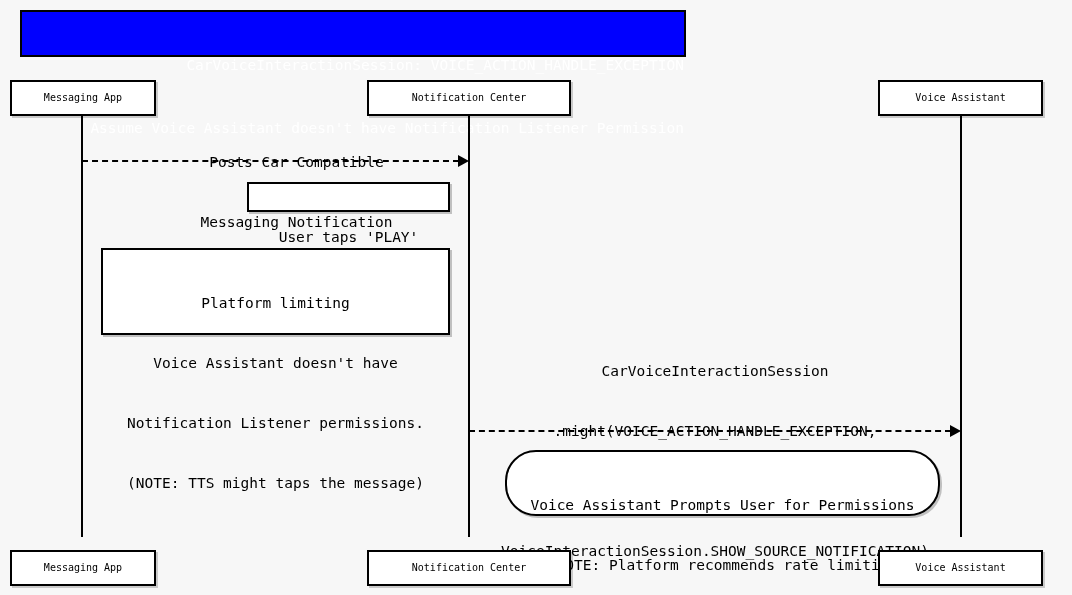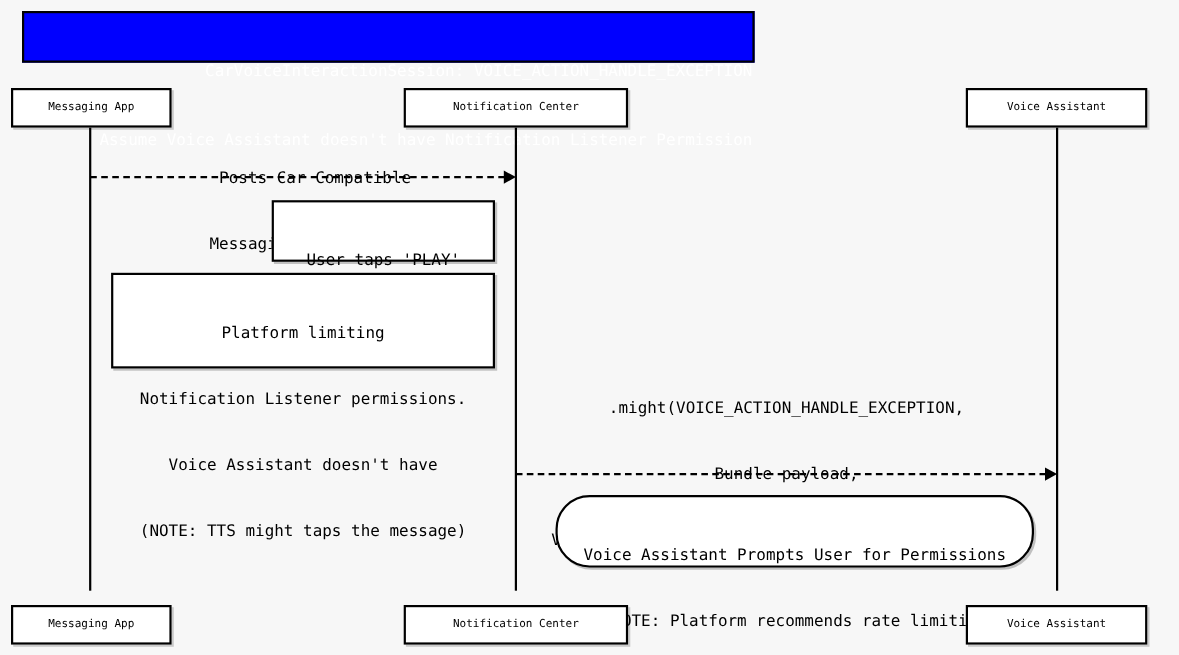--- a/index.html
+++ b/index.html
@@ -118,40 +118,41 @@
   <div class="participant" style="left:10px;  top:68px; width:146px;">
     <span>Messaging App</span>
   </div>
   <div class="participant" style="left:367px; top:68px; width:204px;">
     <span>Notification Center</span>
   </div>
   <div class="participant" style="left:878px; top:68px; width:165px;">
     <span>Voice Assistant</span>
   </div>
 
-  <div class="msg-label" style="left:82px; top:112px; width:409px;">
+  <div class="msg-label" style="left:92px; top:112px; width:409px;">
     <span>Posts Car Compatible</span>
     <span>Messaging Notification</span>
   </div>
   <div class="msg-line" style="left:82px; top:160px; width:377px;"></div>
   <div class="arrow-head" style="left:458px; top:155px;"></div>
 
-  <div class="note" style="left:247px; top:182px; width:203px; height:56px;">
+  <div class="note" style="left:247px; top:182px; width:203px; height:30px;">
     <span>User taps 'PLAY'</span>
     <span>on Msg Notification</span>
   </div>
 
   <div class="note" style="left:101px; top:248px; width:349px; height:87px;">
     <span>Platform limiting</span>
+    <span>Voice Assistant doesn't have</span>
     <span>Notification Listener permissions.</span>
-    <span>Voice Assistant doesn't have</span>
     <span>(NOTE: TTS might taps the message)</span>
   </div>
 
   <div class="msg-label" style="left:469px; top:321px; width:492px;">
+    <span>CarVoiceInteractionSession</span>
     <span>.might(VOICE_ACTION_HANDLE_EXCEPTION,</span>
     <span>Bundle payload,</span>
     <span>VoiceInteractionSession.SHOW_SOURCE_NOTIFICATION)</span>
   </div>
   <div class="msg-line" style="left:469px; top:430px; width:482px;"></div>
   <div class="arrow-head" style="left:950px; top:425px;"></div>
 
   <div class="note" style="left:505px; top:450px; width:435px; height:66px;border-radius:31px;">
     <span>Voice Assistant Prompts User for Permissions</span>
     <span>(NOTE: Platform recommends rate limiting</span>

